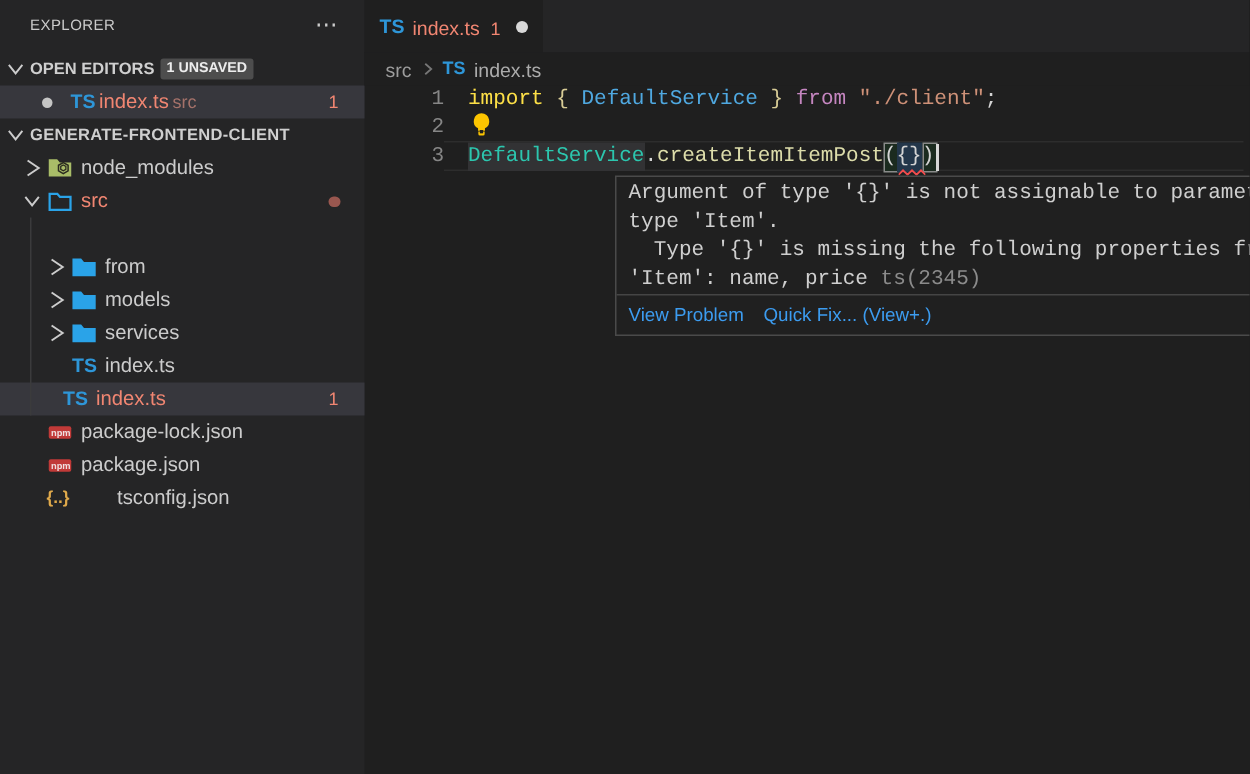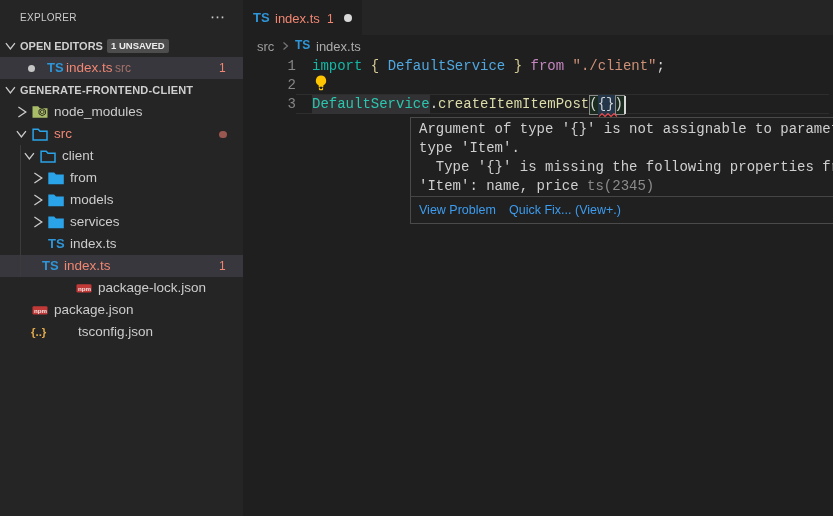--- a/index.html
+++ b/index.html
@@ -76,29 +76,20 @@
     <div class="row" style="top:123px;">
       <svg class="abs" style="left:16px; top:3px;" width="16" height="16" viewBox="0 0 16 16">
           <path d="M0.9 5.2 L5.4 10.9 L9.9 5.2" stroke="#cccccc" stroke-width="1.3" fill="none"></path>
         </svg>
       <svg class="abs" style="left:32px; top:3px;" width="16" height="16" viewBox="0 0 16 16">
           <path d="M1.1 3.2h5.1l1.8 2.1h7v8.6h-13.9z" fill="none" stroke="#2aa3e8" stroke-width="1.5"></path>
         </svg>
       <span class="abs salmon" style="left:54px;">src</span>
       <span class="abs" style="left:219px; top:7.5px; width:7.5px; height:7.5px; border-radius:50%; background:#99574f;"></span>
     </div>
-    <div class="row" style="top:145px;">
-      <svg class="abs" style="left:24px; top:3px;" width="16" height="16" viewBox="0 0 16 16">
-          <path d="M0.9 5.2 L5.4 10.9 L9.9 5.2" stroke="#cccccc" stroke-width="1.3" fill="none"></path>
-        </svg>
-      <svg class="abs" style="left:40px; top:3px;" width="16" height="16" viewBox="0 0 16 16">
-          <path d="M1.1 3.2h5.1l1.8 2.1h7v8.6h-13.9z" fill="none" stroke="#2aa3e8" stroke-width="1.5"></path>
-        </svg>
-      <span class="abs" style="left:62px;">client</span>
-    </div>
     <div class="row" style="top:167px;">
       <svg class="abs" style="left:32px; top:3px;" width="16" height="16" viewBox="0 0 16 16">
           <path d="M2.4 3 L9.8 8 L2.4 13" stroke="#cccccc" stroke-width="1.3" fill="none"></path>
         </svg>
       <svg class="abs" style="left:48px; top:3px;" width="16" height="16" viewBox="0 0 16 16">
           <path d="M0.3 2.4h5.8l1.9 2.2h7.8v9.6h-15.5z" fill="#2aa3e8"></path>
         </svg>
       <span class="abs" style="left:70px;">from</span>
     </div>
     <div class="row" style="top:189px;">
@@ -121,21 +112,21 @@
     </div>
     <div class="row" style="top:233px;">
       <span class="ts-ic" style="left:48px;">TS</span>
       <span class="abs" style="left:70px;">index.ts</span>
     </div>
     <div class="row sel" style="top:255px;">
       <span class="ts-ic" style="left:42px;">TS</span>
       <span class="abs salmon" style="left:64px;">index.ts</span>
       <span class="badge1" style="left:219px;">1</span>
     </div>
-    <div class="row" style="top:277px;margin-left:44px;">
+    <div class="row" style="top:277px;">
       <svg class="abs" style="left:32px; top:3px;" width="16" height="16" viewBox="0 0 16 16">
           <rect x="0.5" y="4.2" width="15" height="8.3" rx="1.3" fill="#c13a38"></rect>
           <text x="2" y="10.8" font-family="Liberation Sans" font-weight="bold" font-size="6.2" fill="#f0e0e0">npm</text>
         </svg>
       <span class="abs" style="left:54px;">package-lock.json</span>
     </div>
     <div class="row" style="top:299px;">
       <svg class="abs" style="left:32px; top:3px;" width="16" height="16" viewBox="0 0 16 16">
           <rect x="0.5" y="4.2" width="15" height="8.3" rx="1.3" fill="#c13a38"></rect>
           <text x="2" y="10.8" font-family="Liberation Sans" font-weight="bold" font-size="6.2" fill="#f0e0e0">npm</text>
@@ -176,21 +167,21 @@
   <div class="abs" style="left:615px; top:95px; width:9.6px; height:20px; background:#1b2b1f; border:1px solid #8a8a8a;"></div>
   <div class="abs" style="left:624.3px; top:96px; width:2px; height:18px; background:#d7d7d7;"></div>
   <svg class="abs" style="left:599px; top:111.5px;" width="18" height="6" viewBox="0 0 18 6">
     <path d="M0 4.5 L3 1.5 L6 4.5 L9 1.5 L12 4.5 L15 1.5 L18 4.5" stroke="#f14c4c" stroke-width="1.2" fill="none"></path>
   </svg>
 
   <div id="gutter" class="mono">1
 2
 3</div>
 
-  <div id="code" class="mono"><span style="color:#14b8a6">import</span> <span style="color:#d8cc96">{</span> <span style="color:#4fa8e0">DefaultService</span> <span style="color:#d8cc96">}</span> <span style="color:#c586c0">from</span> <span style="color:#ce9178">"./client"</span>;
+  <div id="code" class="mono"><span style="color:#fde047">import</span> <span style="color:#d8cc96">{</span> <span style="color:#4fa8e0">DefaultService</span> <span style="color:#d8cc96">}</span> <span style="color:#c586c0">from</span> <span style="color:#ce9178">"./client"</span>;
 &nbsp;
 <span style="color:#2cc6ae">DefaultService</span>.<span style="color:#dcdcaa">createItemItemPost</span>({})</div>
 
   <svg class="abs" style="left:312px; top:74px;" width="18" height="18" viewBox="0 0 18 18">
     <path fill="#fdc500" d="M9 1.5 a5.3 5.3 0 0 1 2.3 10 v1.7 h-4.6 v-1.7 a5.3 5.3 0 0 1 2.3-10 z"></path>
     <path fill="#fdc500" d="M6.9 13.7 h4.2 v1.6 a1 1 0 0 1 -1 1 h-2.2 a1 1 0 0 1 -1-1 z"></path>
     <rect x="7.9" y="12.7" width="2.2" height="2.2" fill="#1f1f1f"></rect>
   </svg>
 
   <div id="hover">

